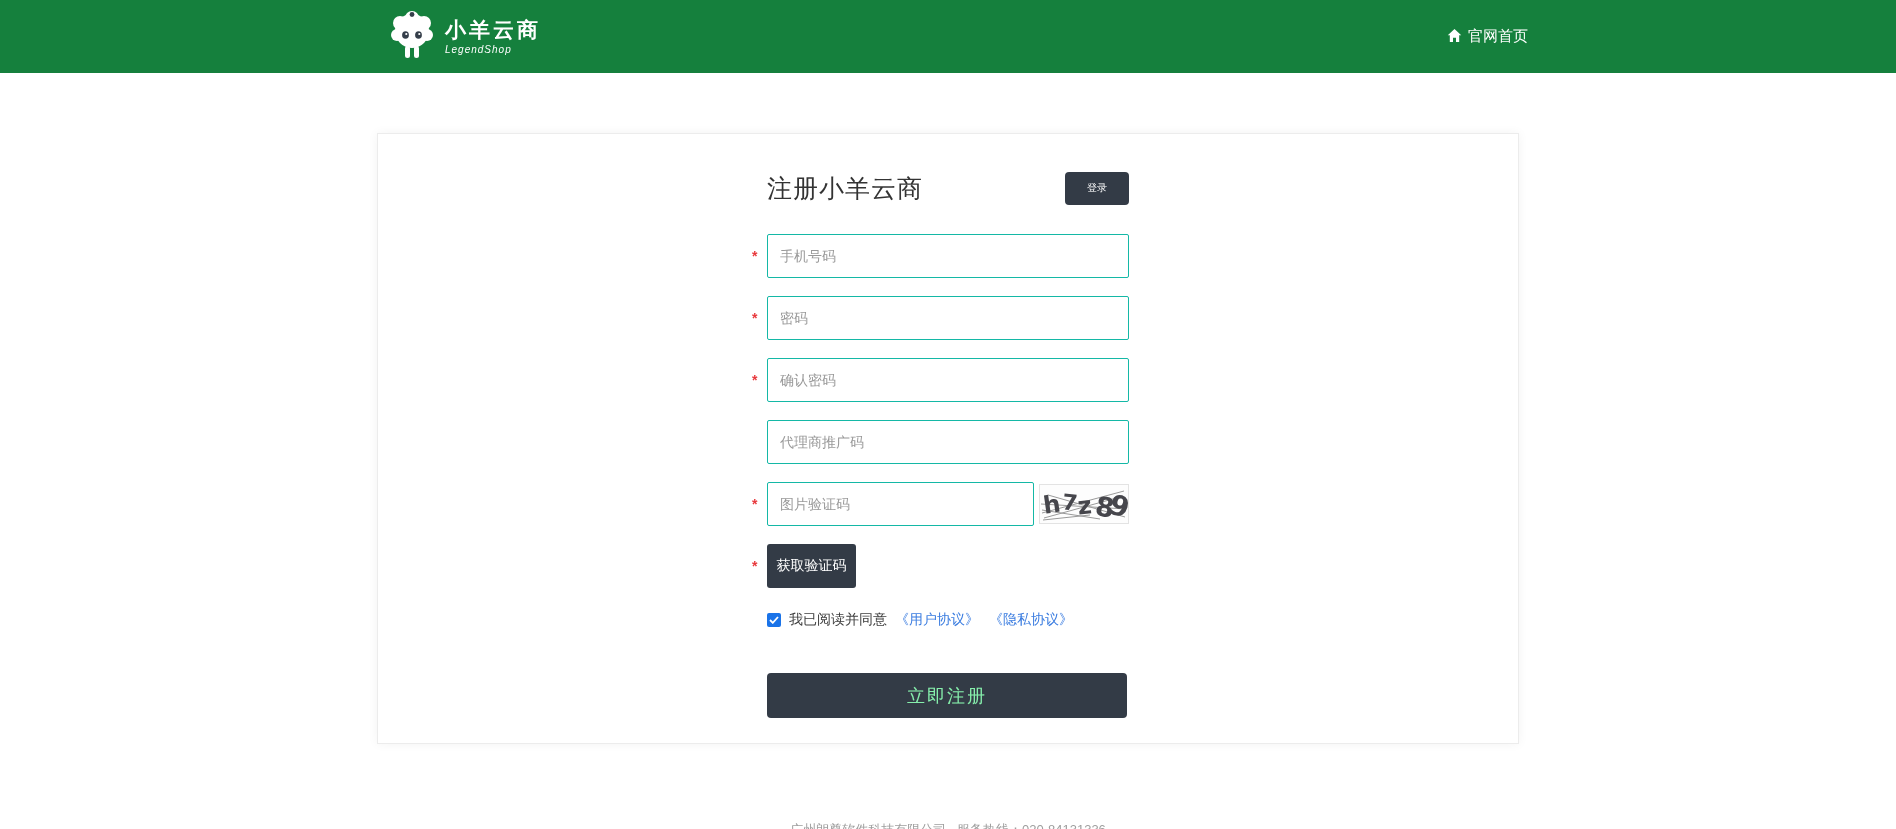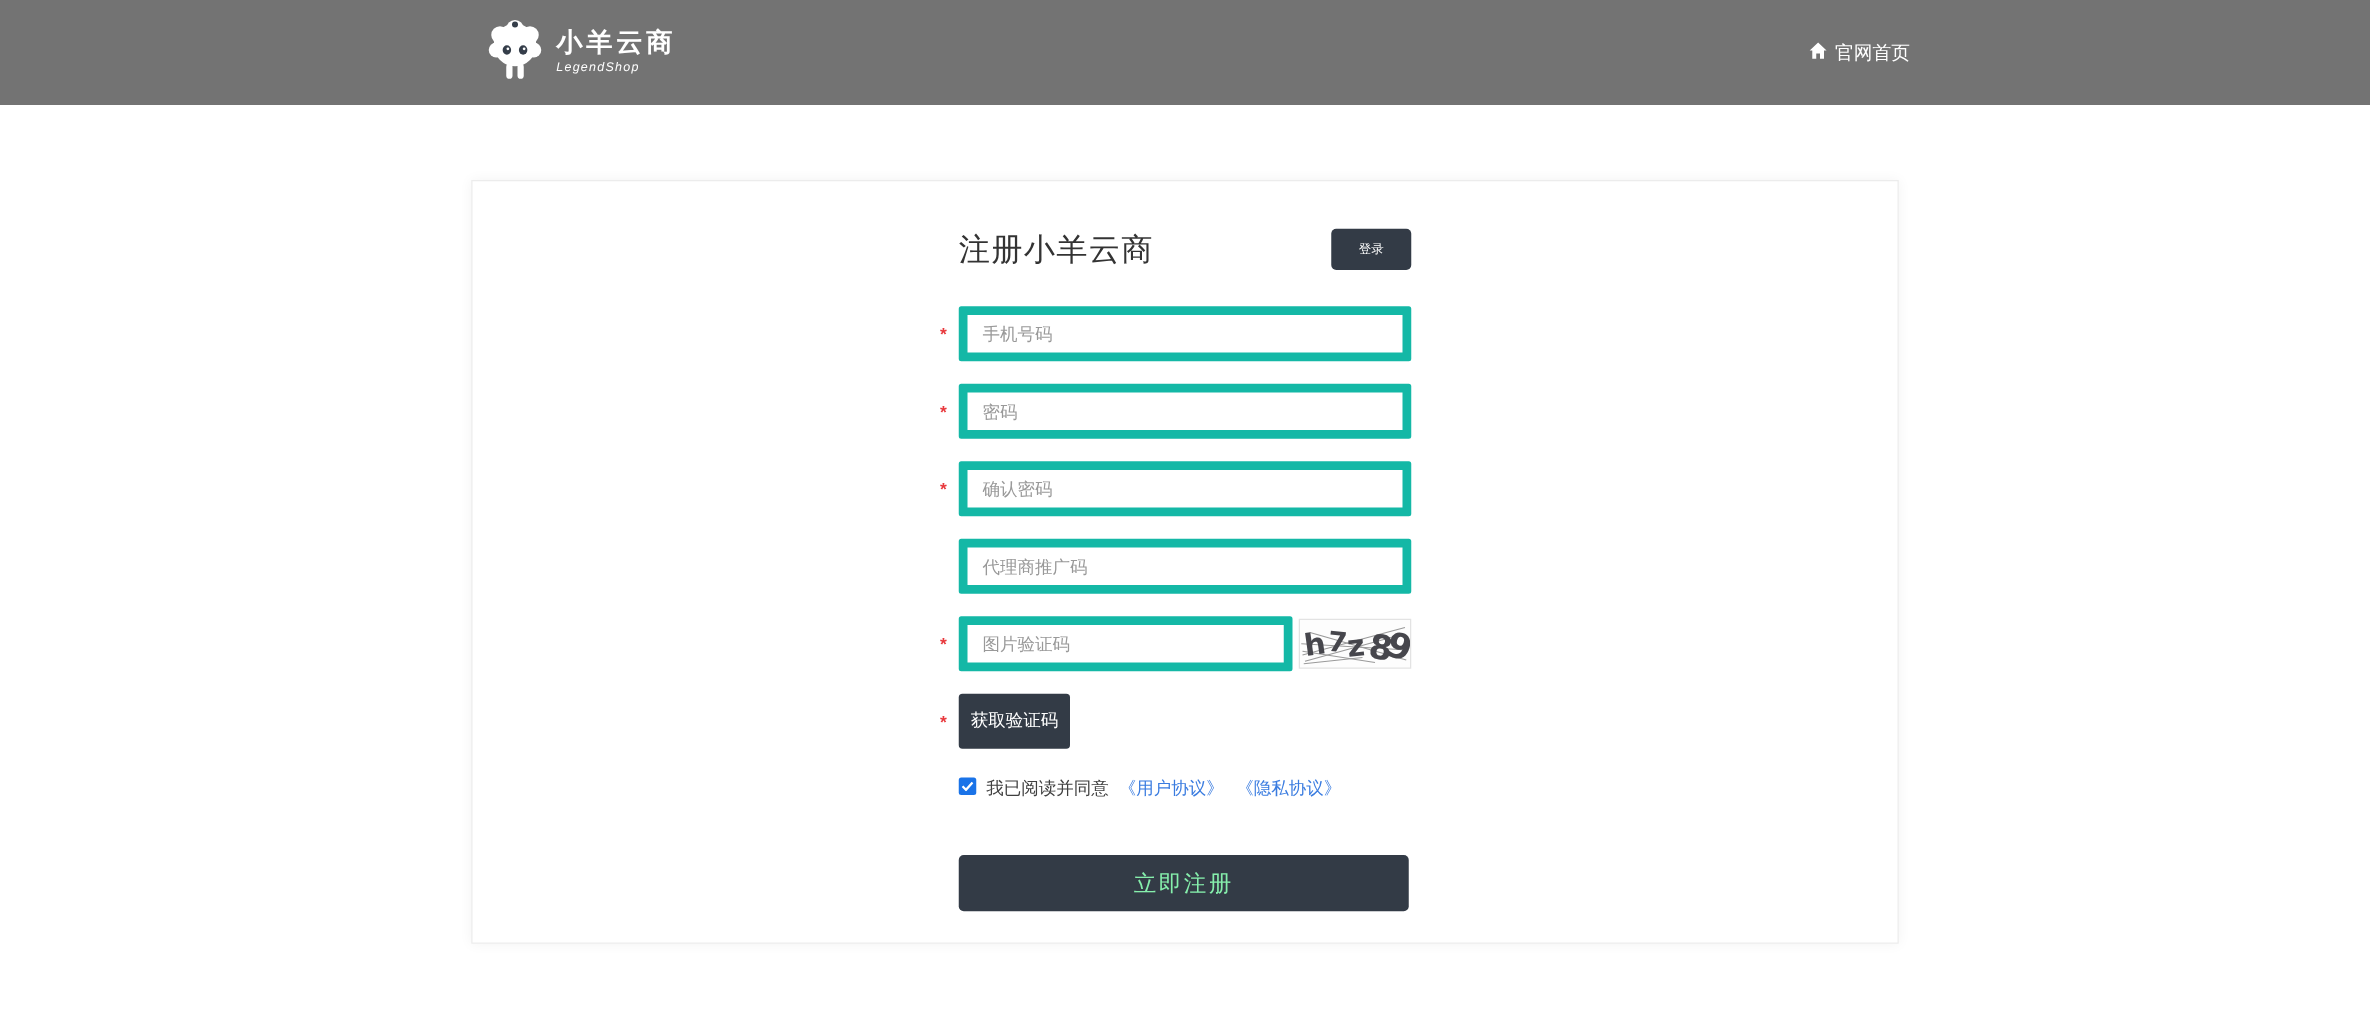--- a/index.html
+++ b/index.html
@@ -1,44 +1,44 @@
 <!DOCTYPE html>
 <html><head>
 <meta charset="utf-8">
 <style>
   * { margin: 0; padding: 0; box-sizing: border-box; }
   html, body { width: 1896px; height: 829px; background: #ffffff; font-family: "Liberation Sans", "DejaVu Sans", sans-serif; overflow: hidden; }
 
   
-  .navbar { height: 84px; background: #737373; padding-left: 20px; }
+  .navbar { height: 73px; background: #15803d; padding-left: 20px; }
   .navbar-inner { width: 1140px; height: 100%; margin: 0 auto; display: flex; align-items: center; justify-content: space-between; }
   .brand { display: flex; align-items: center; gap: 9px; cursor: pointer; }
   .brand-text { color: #fff; line-height: 1; }
   .brand-name { font-size: 21px; font-weight: 600; letter-spacing: 3px; }
   .brand-sub { font-size: 10px; font-style: italic; margin-top: 5px; letter-spacing: 1px; }
   .home-link { display: flex; align-items: center; gap: 6px; color: #fff; font-size: 15px; cursor: pointer; }
 
   
   .card { width: 1142px; height: 611px; margin: 60px auto 0; background: #fff; border: 1px solid #ececec; box-shadow: 0 0 10px rgba(0,0,0,0.05); }
   .form-wrap { width: 362px; margin: 0 auto; padding-top: 37px; }
 
   .title-row { display: flex; align-items: center; justify-content: space-between; height: 34px; }
   .reg-title { font-size: 25px; color: #333; font-weight: 400; letter-spacing: 1px; }
   .login-btn { width: 64px; height: 33px; background: #333b46; color: #fff; font-size: 10px; border: none; border-radius: 4px; cursor: pointer; font-family: Liberation Mono, monospace; }
 
   .fields { margin-top: 29px; }
   .field-row { position: relative; margin-bottom: 18px; display: flex; justify-content: space-between; align-items: center; }
   .req-star { position: absolute; left: -15px; top: 14px; color: #e8393d; font-size: 14px; font-weight: bold; }
-  .txt-input { height: 44px; border: 7px solid #14b8a6; border-radius: 2px; padding: 0 12px; font-size: 14px; color: #333; width: 100%; font-family: inherit; outline: none; background: #fff; }
+  .txt-input { height: 44px; border: 1px solid #14b8a6; border-radius: 2px; padding: 0 12px; font-size: 14px; color: #333; width: 100%; font-family: inherit; outline: none; background: #fff; }
   .txt-input::placeholder { color: #999; opacity: 1; }
   .txt-input.short { width: 267px; flex: none; }
   .captcha-img { width: 90px; height: 40px; border: 1px solid #e3e3e3; background: #fdfdfd; cursor: pointer; flex: none; }
   .code-btn { width: 89px; height: 44px; background: #333b46; color: #fff; font-size: 14px; border: none; border-radius: 3px; cursor: pointer; flex: none; font-family: Liberation Serif, serif; padding: 0; }
 
-  .agree-row { margin-top: 23px; display: flex; align-items: flex-start; font-size: 14px; color: #404040; }
+  .agree-row { margin-top: 23px; display: flex; align-items: center; font-size: 14px; color: #404040; }
   .checkbox { width: 14px; height: 14px; background: #1a73e8; border-radius: 2px; margin-right: 8px; display: inline-flex; align-items: center; justify-content: center; cursor: pointer; flex: none; }
   .agree-link { color: #3a7ce0; cursor: pointer; text-decoration: none; margin-left: 10px; }
   .agree-link.first { margin-left: 8px; }
 
   .submit-btn { display: block; width: 360px; height: 45px; margin-top: 44px; background: #333b46; color: #86efac; font-size: 18px; letter-spacing: 2px; border: none; border-radius: 4px; cursor: pointer; font-family: inherit; }
 
   
   .footer { margin-top: 36px; text-align: center; color: #9e9e9e; font-size: 13px; line-height: 20px; white-space: pre; }
 </style>
 </head>

